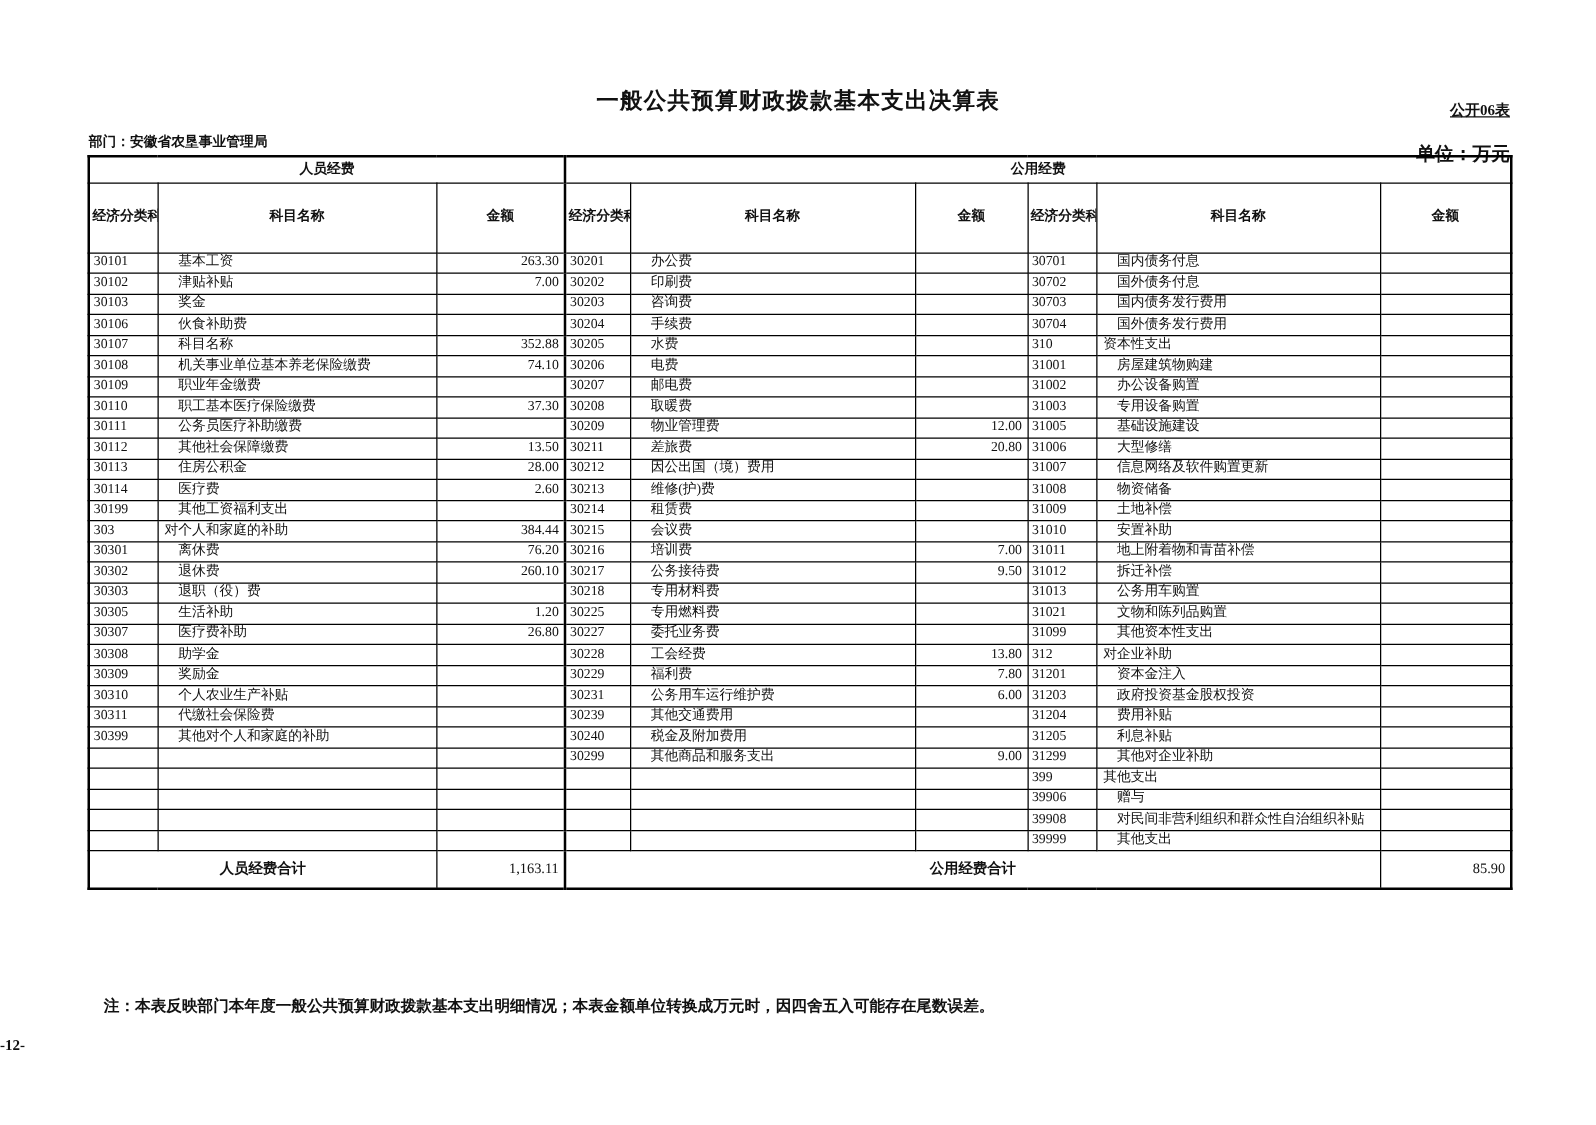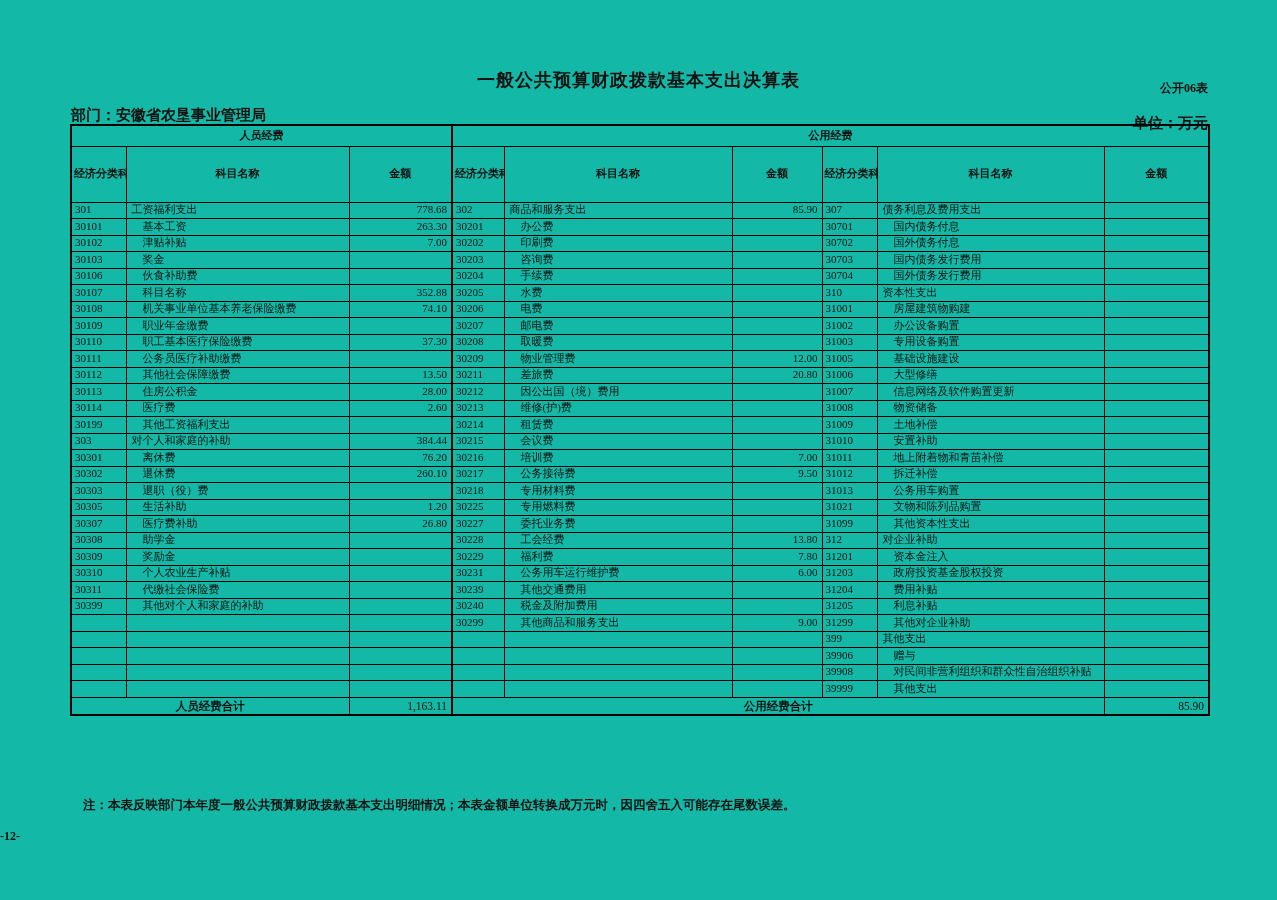--- a/index.html
+++ b/index.html
@@ -1,40 +1,40 @@
 <!DOCTYPE html>
 <html><head>
 <meta charset="utf-8">
 <style>
   * { margin:0; padding:0; box-sizing:border-box; }
   body { background:#e8e8e8; }
   .page {
     position:relative;
     width:1277px; height:900px;
-    background:#14b8a6;
+    background:#ffffff;
     font-family:"Liberation Serif", serif;
     color:#111;
     overflow:hidden;
   }
   .doc-title {
     position:absolute; top:68px; left:0; width:100%;
     text-align:center; font-size:18px; font-weight:bold;
     letter-spacing:1px;
   }
   .form-code {
     position:absolute; top:80px; right:69px;
-    font-size:12px; font-weight:bold;
+    font-size:12px; font-weight:bold;text-decoration:underline;
   }
   .unit-label {
     position:absolute; top:98px; right:69px;
     font-size:15px; font-weight:bold;margin-top:16px;
   }
   .department {
     position:absolute; top:106px; left:71px;
-    font-size:15px; font-weight:bold;
+    font-size:11px; font-weight:bold;
   }
   table.budget {
     position:absolute; top:124px; left:70px;
     width:1138px;
     border-collapse:collapse;
     table-layout:fixed;
     border:2px solid #000;
   }
   table.budget th, table.budget td {
     border:1px solid #000;
@@ -46,21 +46,21 @@
   table.budget th { font-weight:bold; vertical-align:middle; text-align:center; }
   th.wrapcell { white-space:normal; padding:0 2px; }
   tr.group-header th { height:21px; }
   tr.col-header th { height:56px; }
   tbody td { height:16.5px; padding:0 3px; }
   td.c-code { text-align:left; padding-left:3px; }
   td.c-name { text-align:left; padding-left:5px; }
   td.c-name.indent { padding-left:16px; }
   td.c-amount { text-align:right; padding-right:4px; }
   .grp-div { border-left:2px solid #000 !important; }
-  tr.total-row td { height:18px; font-size:11.5px; }
+  tr.total-row td { height:30px; font-size:11.5px; }
   td.total-label { text-align:center; font-weight:bold; }
   .note {
     position:absolute; top:797px; left:83px;
     font-size:12.5px; font-weight:bold;
   }
   .page-number {
     position:absolute; top:829px; left:0; width:100%;
     text-align:left; font-size:12px; font-weight:bold;
   }
 </style>
@@ -98,31 +98,20 @@
         <th class="wrapcell grp-div">经济分类科目编码</th>
         <th>科目名称</th>
         <th>金额</th>
         <th class="wrapcell">经济分类科目编码</th>
         <th>科目名称</th>
         <th>金额</th>
       </tr>
     </thead>
     <tbody>
         <tr>
-          <td class="c-code">301</td>
-          <td class="c-name">工资福利支出</td>
-          <td class="c-amount">778.68</td>
-          <td class="c-code grp-div">302</td>
-          <td class="c-name">商品和服务支出</td>
-          <td class="c-amount">85.90</td>
-          <td class="c-code">307</td>
-          <td class="c-name">债务利息及费用支出</td>
-          <td class="c-amount"></td>
-        </tr>
-        <tr>
           <td class="c-code">30101</td>
           <td class="c-name indent">基本工资</td>
           <td class="c-amount">263.30</td>
           <td class="c-code grp-div">30201</td>
           <td class="c-name indent">办公费</td>
           <td class="c-amount"></td>
           <td class="c-code">30701</td>
           <td class="c-name indent">国内债务付息</td>
           <td class="c-amount"></td>
         </tr>

